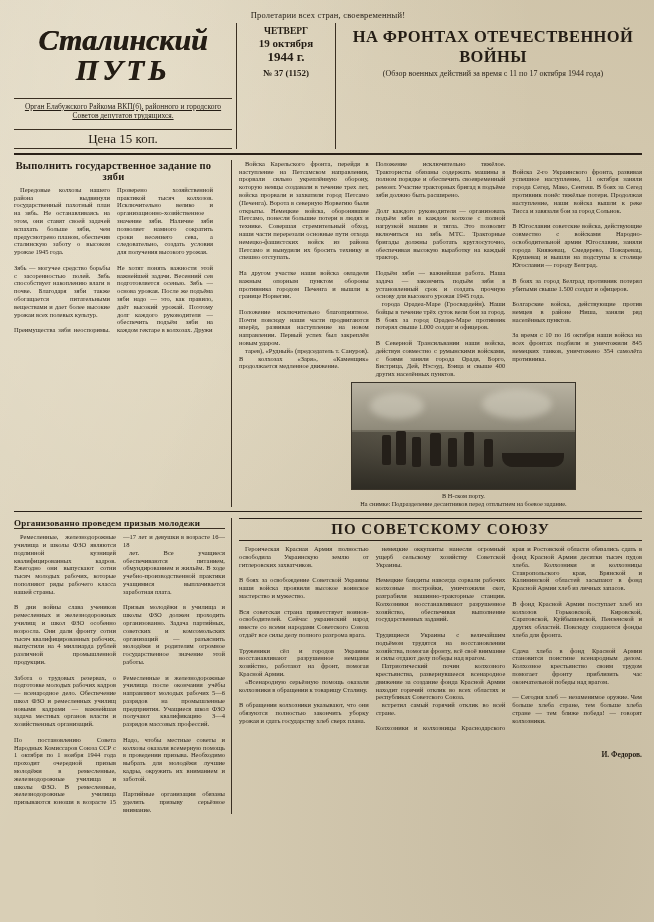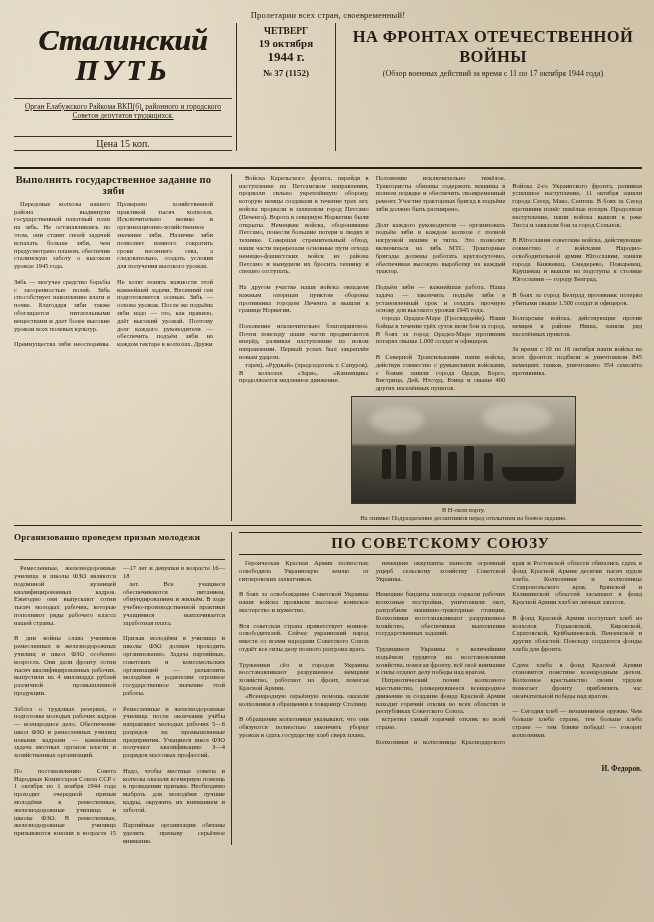--- a/index.html
+++ b/index.html
@@ -31,38 +31,38 @@
   .sheet{position:relative;z-index:2;}
 
   
   .slogan{
     text-align:center;font-size:8.5px;letter-spacing:.2px;
     margin:0 0 3px 0;
   }
   .masthead{
     display:flex;align-items:stretch;
     border-bottom:2px solid #2a2118;
-    padding-bottom:16px;
+    padding-bottom:4px;
   }
   .mh-left{width:218px;flex:0 0 218px;text-align:center;padding-right:4px;}
   .logo{
     font-family:"Liberation Serif",serif;
     font-style:italic;font-weight:bold;
     font-size:30px;line-height:1.0;
     letter-spacing:0px;
     margin:2px 0 0 0;
     text-shadow:0.5px 0 0 #1d160f;
   }
   .logo .l2{font-size:29px;letter-spacing:4px;}
   .mh-sub{
     font-size:7.5px;line-height:1.25;margin-top:13px;
     border-top:1px solid #3a2f22;padding-top:3px;text-decoration:underline;
   }
   .price{
-    font-size:10px;margin-top:15px;border-top:1px solid #3a2f22;
+    font-size:13px;margin-top:8px;border-top:1px solid #3a2f22;
     border-bottom:1px solid #3a2f22;padding:1px 0;display:inline-block;
     width:100%;box-sizing:border-box;
   }
   .mh-mid{
     width:92px;flex:0 0 92px;text-align:center;
     border-left:1px solid #3a2f22;border-right:1px solid #3a2f22;
     padding:2px 3px;font-size:9px;line-height:1.3;
   }
   .mh-mid .day{font-weight:bold;font-size:9.5px;}
   .mh-mid .dnum{font-weight:bold;font-size:11px;line-height:1.15;}
@@ -117,21 +117,21 @@
 
   
   .bottom{display:flex;margin-top:6px;}
   .bl{width:218px;flex:0 0 218px;padding-right:6px;border-right:1px solid #3a2f22;box-sizing:border-box;}
   .br{flex:1;padding-left:7px;}
   .banner{
     border-top:1px solid #2a2118;border-bottom:1px solid #2a2118;
     padding:2px 0;margin-bottom:4px;
     text-align:center;font-weight:bold;font-size:15px;letter-spacing:1px;
   }
-  .bl .sec-title{font-size:9px;text-align:left;border-bottom:1px solid #3a2f22;padding-bottom:17px;}
+  .bl .sec-title{font-size:9px;text-align:left;border-bottom:1px solid #3a2f22;padding-bottom:0;}
   .sign{text-align:right;font-weight:bold;font-size:7.5px;margin-top:18px;}
 </style>
 </head>
 <body>
 
 <div class="page">
  <div class="sheet">
 
   <div class="slogan">Пролетарии всех стран, своевременный!</div>
 

